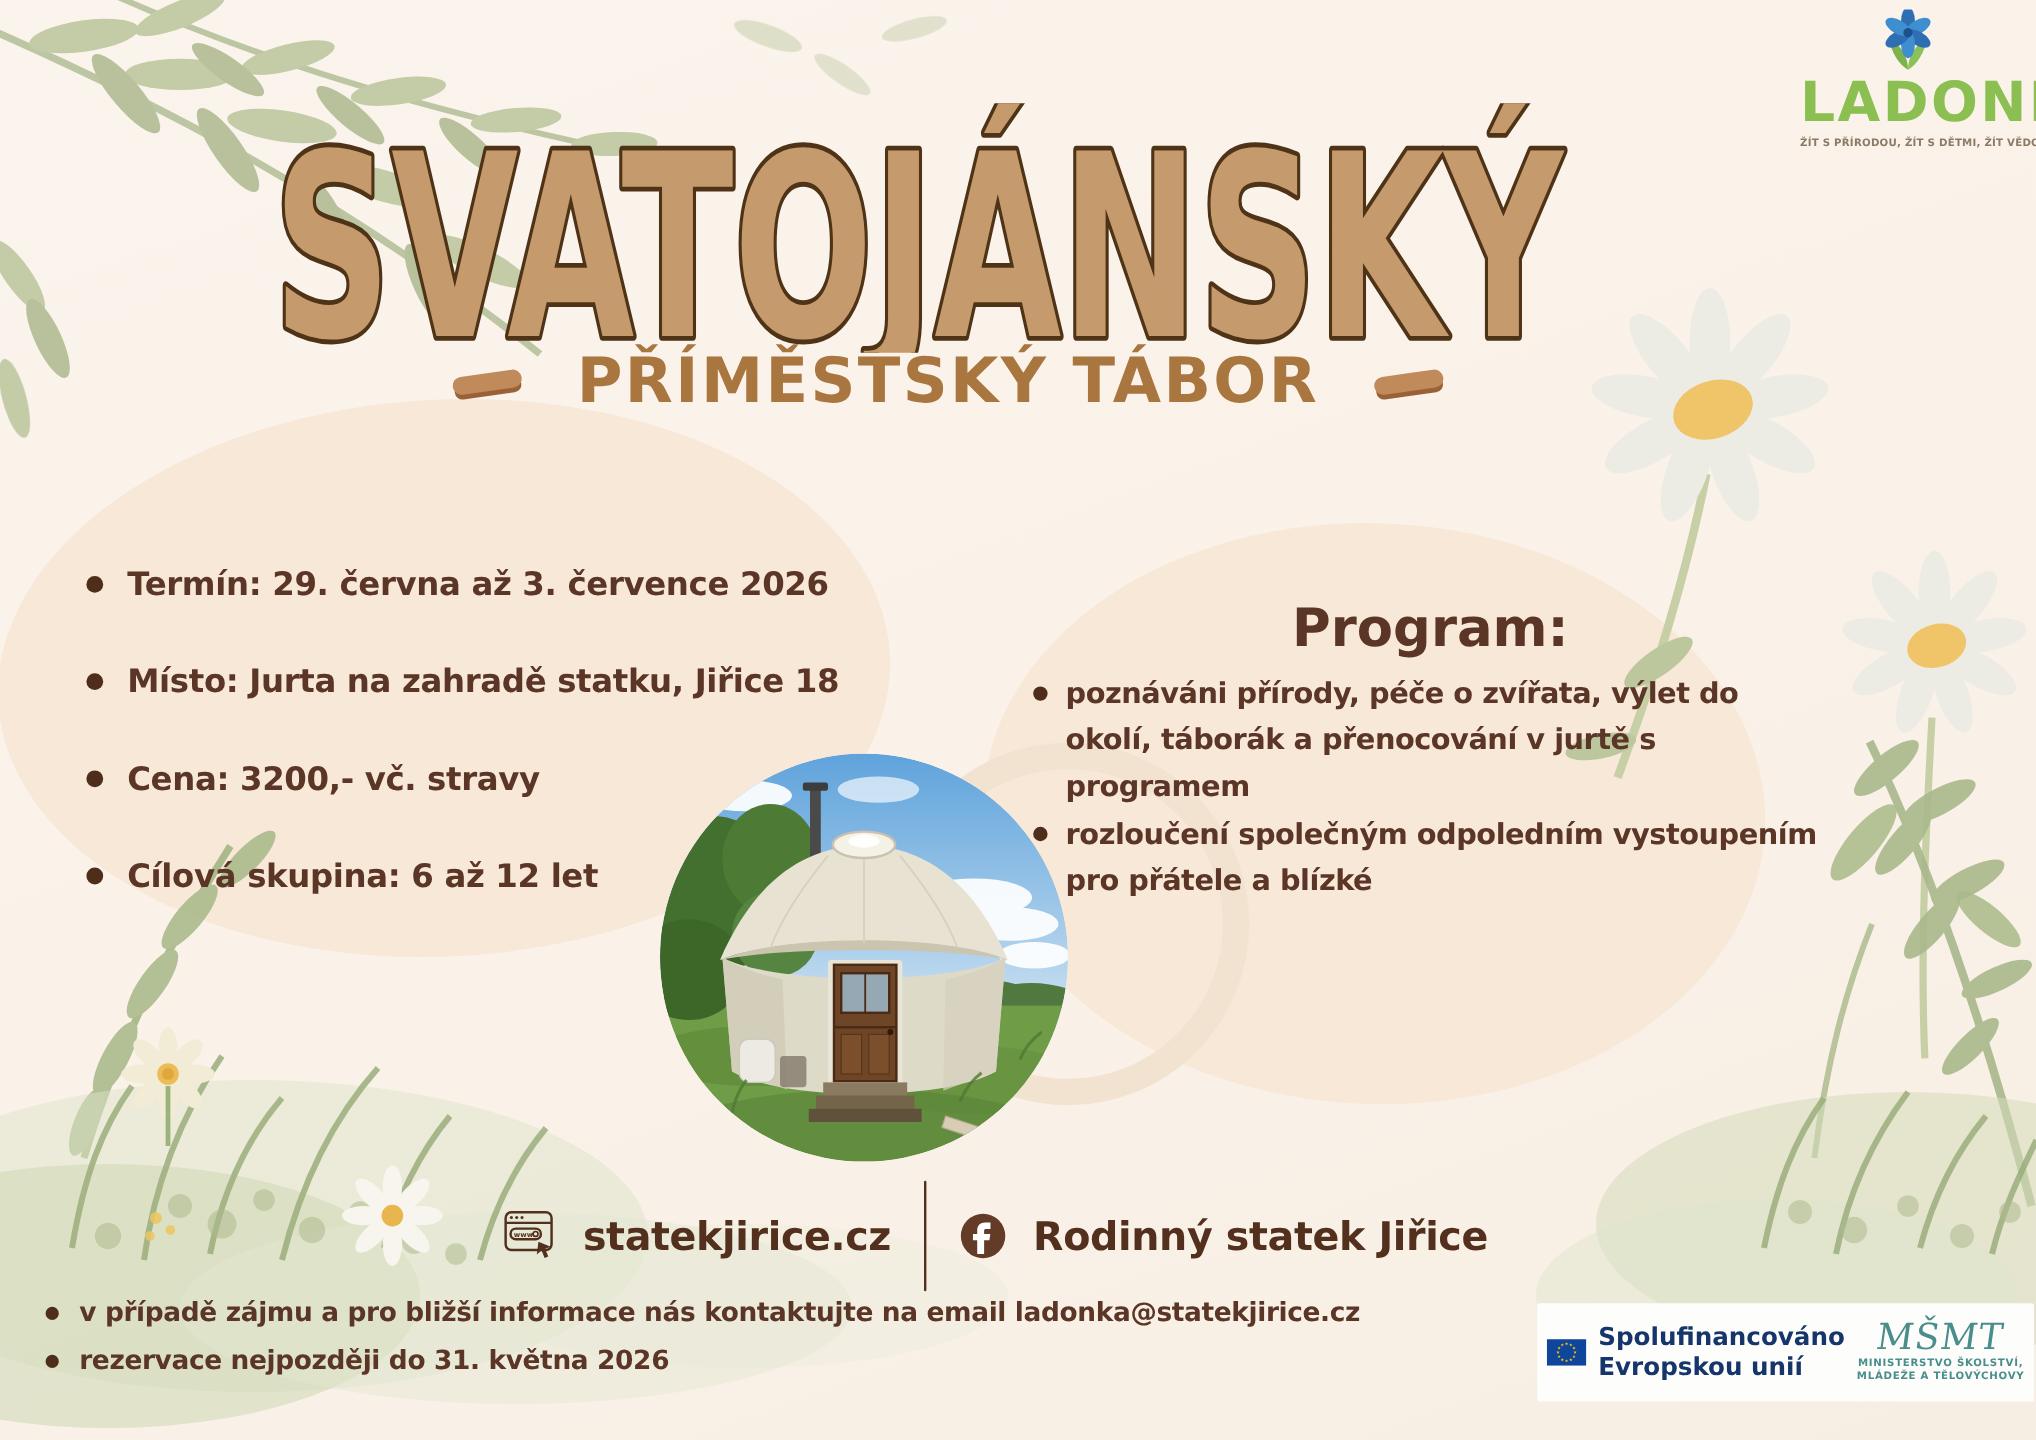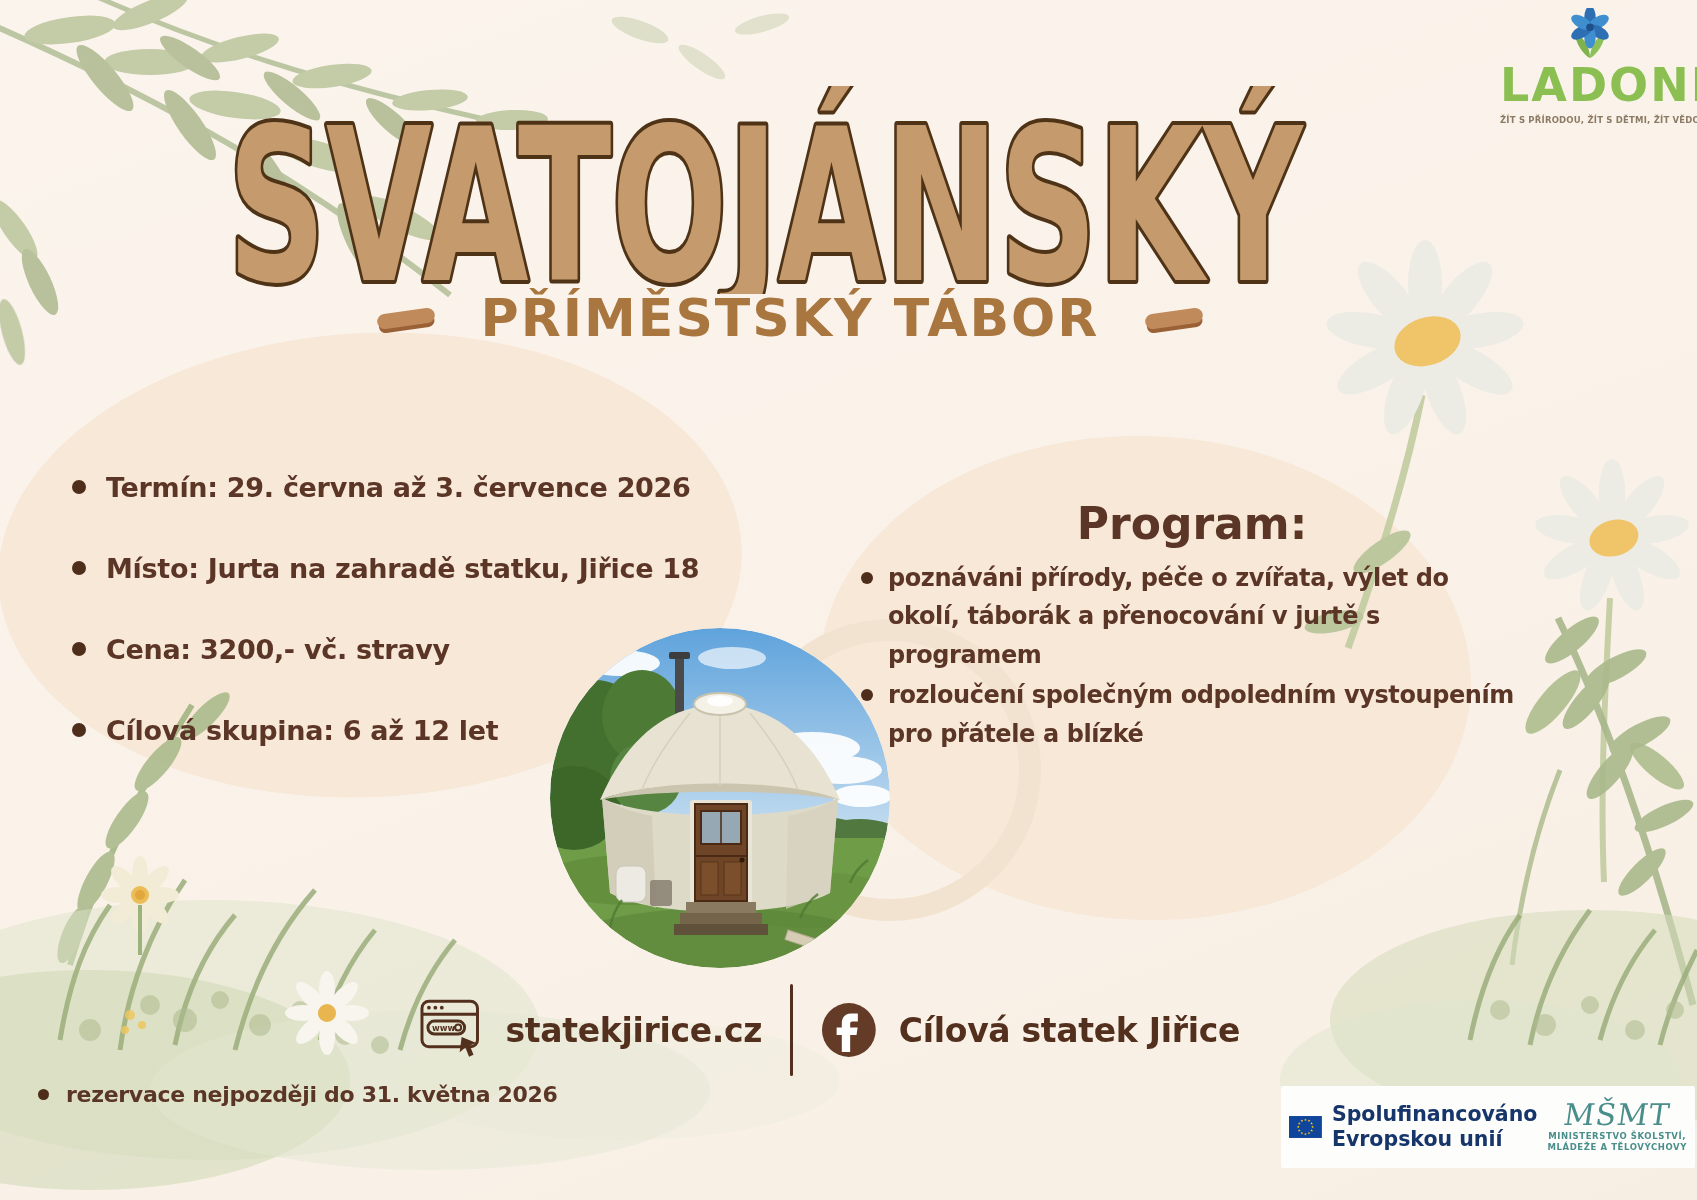--- a/index.html
+++ b/index.html
@@ -380,24 +380,25 @@
       <circle cx="38.5" cy="30.5" r="3" stroke="#53301d" stroke-width="2" fill="none"></circle>
       <line x1="35.6" y1="30.5" x2="33.2" y2="30.5" stroke="#53301d" stroke-width="2"></line>
       <path d="M42,40 L57,46 L50.2,48.6 L54,58 L49.5,59.9 L45.8,50.6 L40,55.5 Z" fill="#53301d"></path>
     </svg>
     <span class="link-text">statekjirice.cz</span>
     <span class="links-divider"></span>
     <svg width="58" height="58" viewBox="0 0 56 56">
       <circle cx="28" cy="28" r="27" fill="#633b26"></circle>
       <path fill="#ffffff" d="M31.5 19.5h5.5v-8h-6.5c-7.2 0-9.6 4.8-9.6 9.6v4.4h-5.2v7.6h5.2V50h8.4V33.1h6.4l1.1-7.6h-7.5v-3.6c0-1.6.7-2.4 2.2-2.4z"></path>
     </svg>
-    <span class="link-text">Cílová statek Jiřice</span>
+    <span class="link-text">Rodinný statek Jiřice</span>
   </div>
 
   <ul class="footer-notes">
+    <li>v případě zájmu a pro bližší informace nás kontaktujte na email ladonka@statekjirice.cz</li>
     <li>rezervace nejpozději do 31. května 2026</li>
   </ul>
 
   <div class="funding">
     <svg width="74" height="50" viewBox="0 0 60 40">
       <rect width="60" height="40" fill="#10459c"></rect>
       <defs>
           <g id="eust">
             <polygon points="0,-2.6 0.76,-0.8 2.47,-0.8 1.09,0.3 1.53,2.1 0,1.0 -1.53,2.1 -1.09,0.3 -2.47,-0.8 -0.76,-0.8" fill="#ffcc00"></polygon>
           </g>

